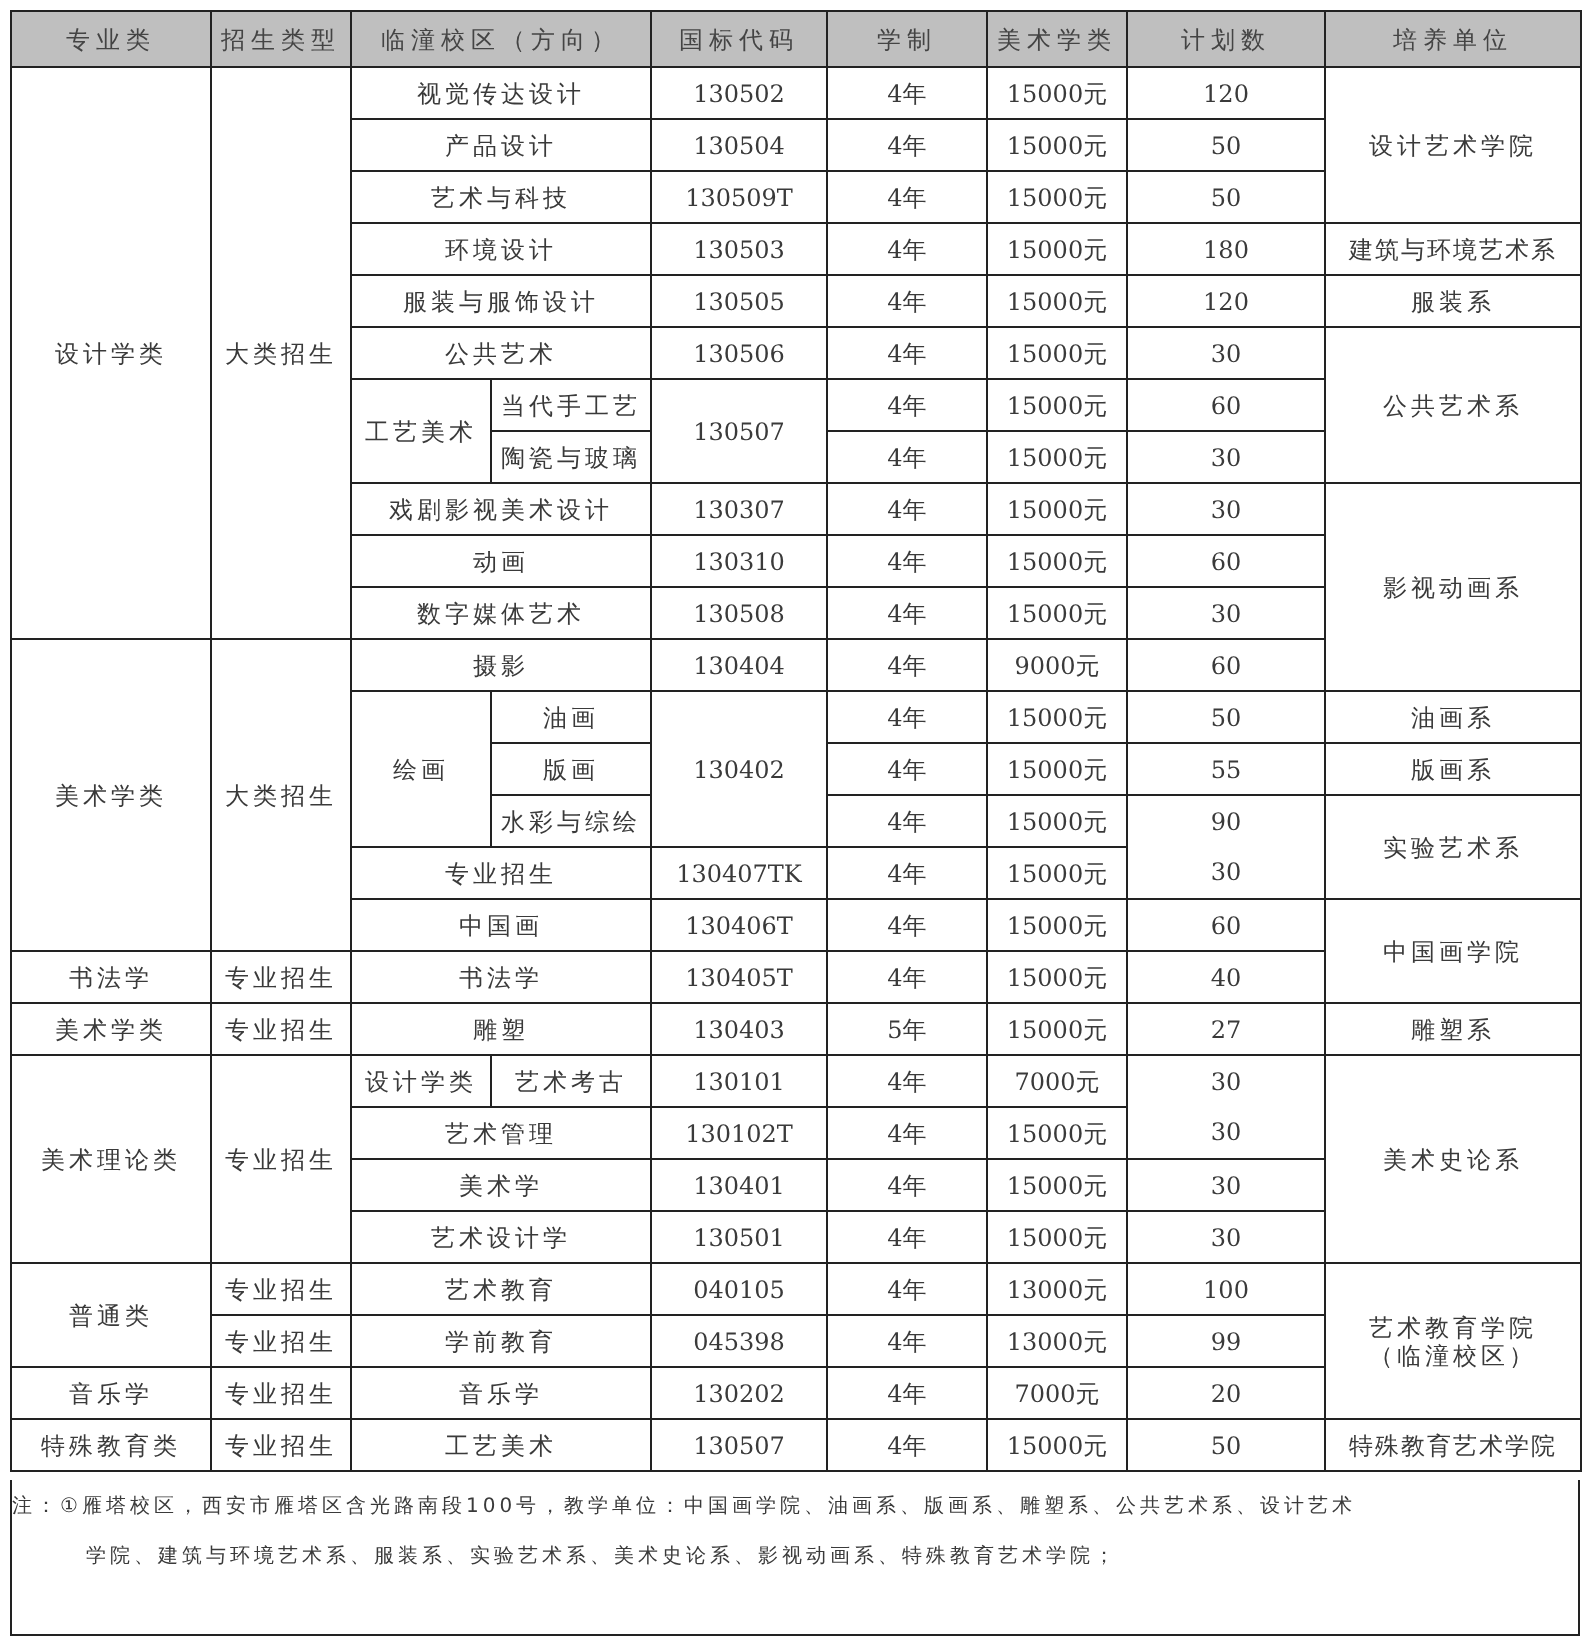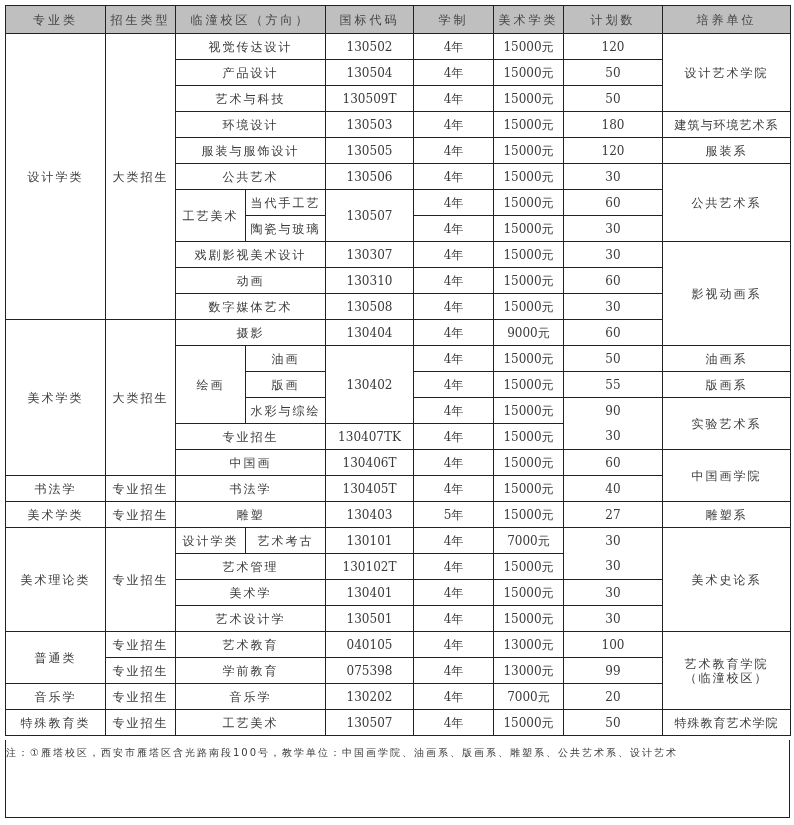--- a/index.html
+++ b/index.html
@@ -243,21 +243,21 @@
       <td class="num">13000元</td>
       <td class="num">100</td>
       <td rowspan="3" class="unit-2line">
         <div>艺术教育学院</div>
         <div>（临潼校区）</div>
       </td>
     </tr>
     <tr>
       <td>专业招生</td>
       <td colspan="2">学前教育</td>
-      <td class="num">075398</td>
+      <td class="num">045398</td>
       <td class="num">4年</td>
       <td class="num">13000元</td>
       <td class="num">99</td>
     </tr>
 
     <tr>
       <td>音乐学</td>
       <td>专业招生</td>
       <td colspan="2">音乐学</td>
       <td class="num">130202</td>
@@ -274,13 +274,14 @@
       <td class="num">4年</td>
       <td class="num">15000元</td>
       <td class="num">50</td>
       <td style="letter-spacing:1px">特殊教育艺术学院</td>
     </tr>
   </tbody>
 </table>
 
 <div class="notes">
   <div class="line" style="left:0px; top:6px;">注：①雁塔校区，西安市雁塔区含光路南段100号，教学单位：中国画学院、油画系、版画系、雕塑系、公共艺术系、设计艺术</div>
+  <div class="line" style="left:37px; top:31px;">学院、建筑与环境艺术系、服装系、实验艺术系、美术史论系、影视动画系、特殊教育艺术学院；</div>
 </div>
 
 </body></html>

